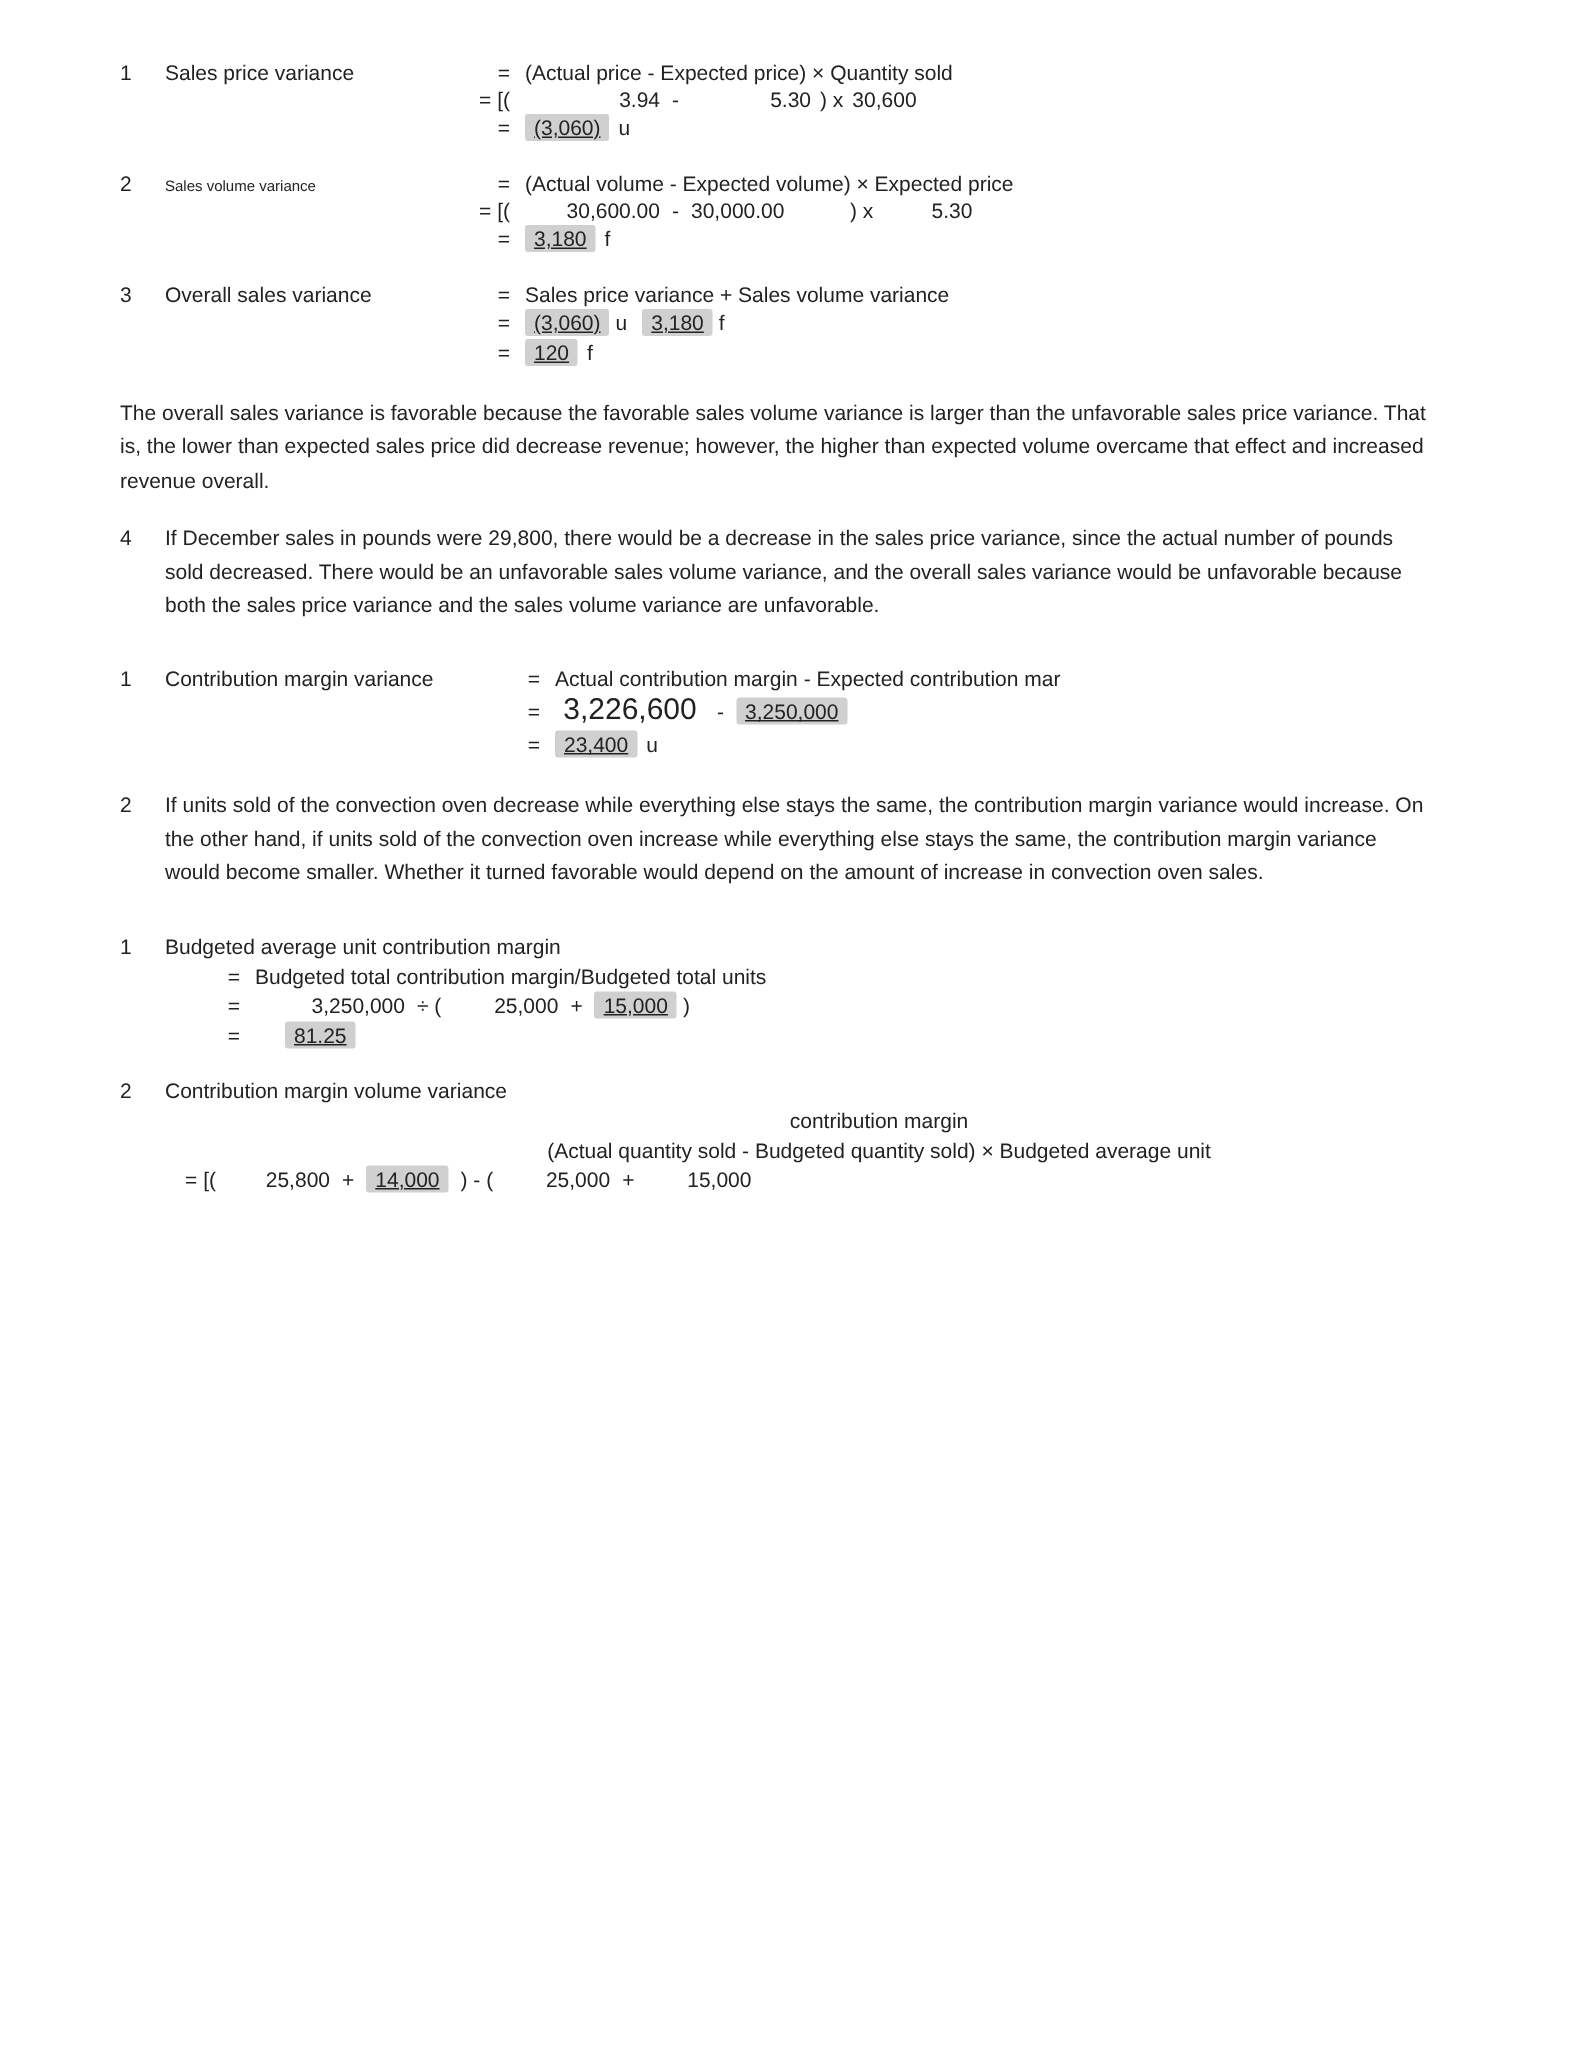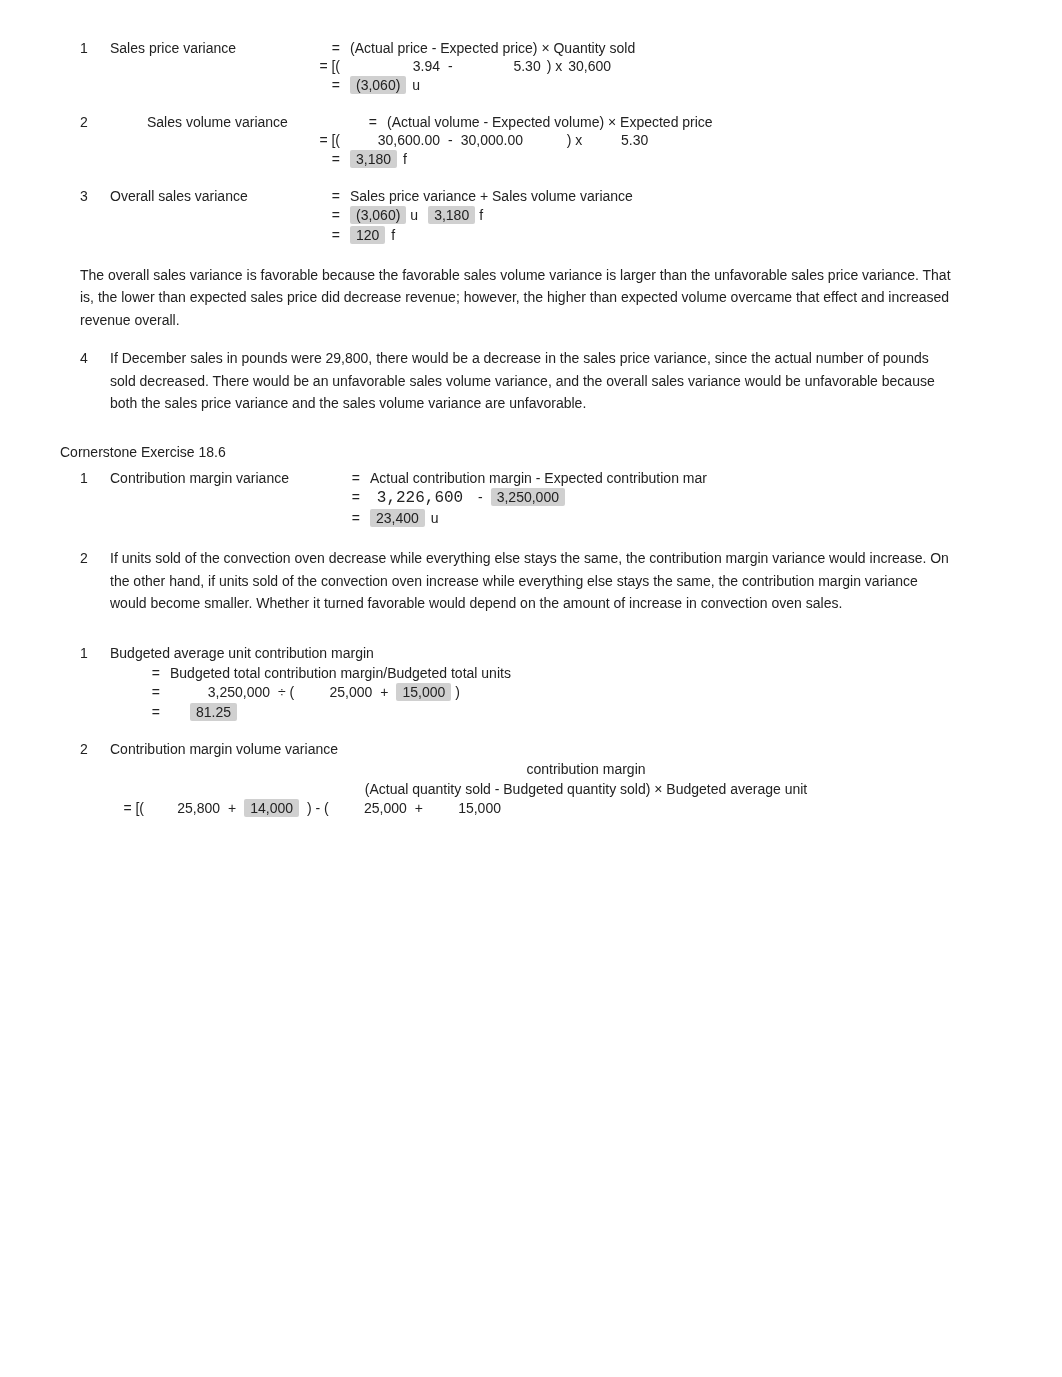--- a/index.html
+++ b/index.html
@@ -22,20 +22,21 @@
       margin-bottom: 30px;
     }
     .item-block {
       margin-left: 20px;
       margin-bottom: 20px;
     }
     .highlight {
       background: #d0d0d0;
       padding: 1px 6px;
       border-radius: 2px;
+      text-decoration: underline;
     }
     .paragraph-text {
       font-size: 14px;
       line-height: 1.6;
       margin-left: 20px;
       margin-top: 10px;
       margin-bottom: 14px;
       max-width: 880px;
     }
     .row-line {
@@ -74,21 +75,21 @@
       <span style="min-width:200px;"></span>
       <span style="min-width:40px; text-align:right; font-size:14px; padding-right:10px;">=</span>
       <span class="highlight" style="font-size:14px;">(3,060)</span>
       <span style="padding-left:6px; font-size:14px;">u</span>
     </div>
   </div>
 
   <div class="item-block" style="margin-top:16px;">
     <div class="row-line">
       <span style="min-width:30px; font-size:14px;">2</span>
-      <span style="min-width:200px; font-size:14px;margin-left:37px;">Sales volume variance</span>
+      <span style="min-width:200px; font-size:10px;">Sales volume variance</span>
       <span style="min-width:40px; text-align:right; font-size:14px; padding-right:10px;">=</span>
       <span style="font-size:14px;">(Actual volume - Expected volume) × Expected price</span>
     </div>
     <div class="row-line" style="margin-top:2px;">
       <span style="min-width:30px;"></span>
       <span style="min-width:200px;"></span>
       <span style="min-width:40px; text-align:right; font-size:14px; padding-right:10px;">= [(</span>
       <span style="min-width:90px; text-align:right; font-size:14px;">30,600.00</span>
       <span style="padding:0 8px; font-size:14px;">-</span>
       <span style="min-width:100px; text-align:left; font-size:14px;">30,000.00</span>
@@ -133,34 +134,33 @@
 
   <div class="item-block" style="margin-top:16px;">
     <div class="row-line">
       <span style="min-width:30px; font-size:14px; vertical-align:top;">4</span>
       <span style="font-size:14px; line-height:1.6; max-width:840px; display:inline-block;">If December sales in pounds were 29,800, there would be a decrease in the sales price variance, since the actual number of pounds sold decreased. There would be an unfavorable sales volume variance, and the overall sales variance would be unfavorable because both the sales price variance and the sales volume variance are unfavorable.</span>
     </div>
   </div>
 </div>
 
 <div class="exercise-block section-divider">
-  <div class="section-title">Cornerstone Exercise 18.6</div>
 
   <div class="item-block">
     <div class="row-line">
       <span style="min-width:30px; font-size:14px;">1</span>
       <span style="min-width:220px; font-size:14px;">Contribution margin variance</span>
       <span style="min-width:40px; text-align:right; font-size:14px; padding-right:10px;">=</span>
       <span style="font-size:14px;">Actual contribution margin - Expected contribution mar</span>
     </div>
     <div class="row-line" style="margin-top:2px;">
       <span style="min-width:30px;"></span>
       <span style="min-width:220px;"></span>
       <span style="min-width:40px; text-align:right; font-size:14px; padding-right:10px;">=</span>
-      <span style="min-width:100px; text-align:center; font-size:16px;font-family:Liberation Mono, monospace;">3,226,600</span>
+      <span style="min-width:100px; text-align:center; font-size:20px;">3,226,600</span>
       <span style="padding:0 8px; font-size:14px;">-</span>
       <span class="highlight" style="font-size:14px;">3,250,000</span>
     </div>
     <div class="row-line" style="margin-top:2px;">
       <span style="min-width:30px;"></span>
       <span style="min-width:220px;"></span>
       <span style="min-width:40px; text-align:right; font-size:14px; padding-right:10px;">=</span>
       <span class="highlight" style="font-size:14px;">23,400</span>
       <span style="padding-left:6px; font-size:14px;">u</span>
     </div>

